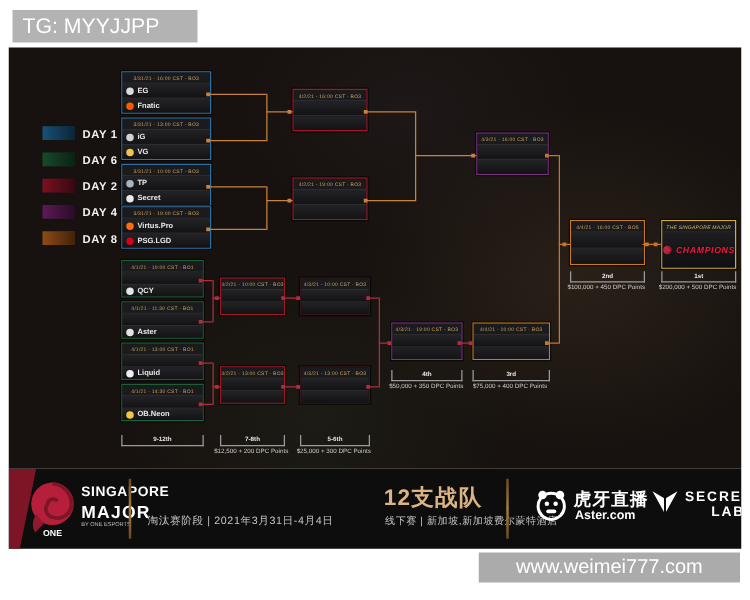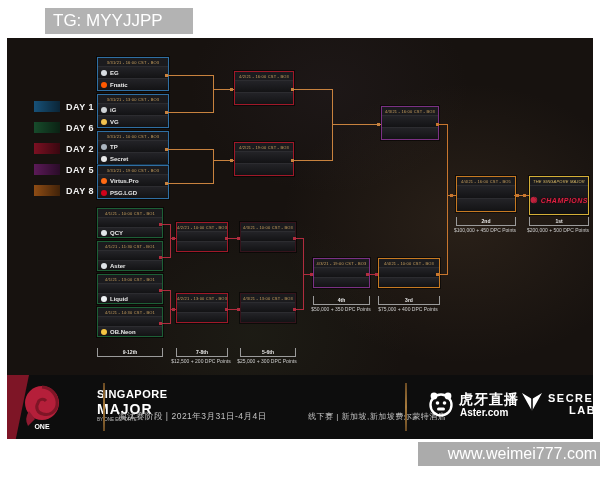--- a/index.html
+++ b/index.html
@@ -1,19 +1,19 @@
 <!DOCTYPE html>
 <html><head>
 <meta charset="utf-8">
 <style>
   html,body{margin:0;padding:0;background:#fff;}
   #canvas{position:relative;width:600px;height:480px;background:#fff;overflow:hidden;
           font-family:"Liberation Sans", sans-serif;}
   
-  .wm{position:absolute;background:#b3b3b3;color:#fff;margin-left:35px;}
+  .wm{position:absolute;background:#b3b3b3;color:#fff;}
   #tgbox{left:10px;top:8px;width:140px;height:26px;font-size:17px;line-height:26px;padding-left:8px;}
   #sitebox{left:383px;top:442px;width:209px;height:24px;font-size:16px;line-height:24px;text-align:center;background:#ababab;}
   
   #stage{position:absolute;left:7px;top:38px;width:586px;height:337px;
     background:
       radial-gradient(260px 200px at 78% 55%, rgba(115,88,60,.20), transparent 70%),
       radial-gradient(220px 170px at 42% 88%, rgba(70,95,60,.12), transparent 70%),
       radial-gradient(200px 150px at 55% 15%, rgba(85,70,95,.10), transparent 70%),
       #17120f;}
   
@@ -43,21 +43,21 @@
   .h,.v,.n{position:absolute;background:#c8823e;}
   .h{height:1px;} .v{width:1px;} .n{width:3px;height:3px;}
   .lb{background:#b02c3e;} .gl{background:#c8762e;}
   
   #footer{position:absolute;left:7px;top:375px;width:586px;height:64px;background:#0d0d0d;overflow:hidden;}
   #redslant{position:absolute;left:0;top:0;width:22px;height:64px;background:#7e1526;
             clip-path:polygon(0 0,100% 0,40% 100%,0 100%);}
   .fdivider{position:absolute;top:8px;width:2px;height:48px;background:linear-gradient(#6a4a22,#a87c3e,#6a4a22);}
   .ftitle{position:absolute;font-size:18px;font-weight:bold;color:#dcb483;letter-spacing:1px;white-space:nowrap;}
   .fsub{position:absolute;font-size:8.5px;color:#c4c4c4;letter-spacing:.5px;white-space:nowrap;}
-  .logotext{position:absolute;color:#fff;font-weight:bold;line-height:1;margin-left:32px;}
+  .logotext{position:absolute;color:#fff;font-weight:bold;line-height:1;}
   .sponsor{position:absolute;color:#fff;font-weight:bold;}
 </style>
 </head>
 <body>
 <div id="canvas">
 
 <div id="tgbox" class="wm">TG: MYYJJPP</div>
 <div id="sitebox" class="wm">www.weimei777.com</div>
 
 <div id="stage">
@@ -69,21 +69,21 @@
   <div class="lrow" style="top:84px">
         <span class="lswatch" style="background: rgb(23, 75, 43);"></span>
         <span class="llabel">DAY 6</span>
       </div>
   <div class="lrow" style="top:105px">
         <span class="lswatch" style="background: rgb(124, 16, 34);"></span>
         <span class="llabel">DAY 2</span>
       </div>
   <div class="lrow" style="top:126px">
         <span class="lswatch" style="background: rgb(92, 26, 88);"></span>
-        <span class="llabel">DAY 5</span>
+        <span class="llabel">DAY 4</span>
       </div>
   <div class="lrow" style="top:147px">
         <span class="lswatch" style="background: rgb(143, 76, 20);"></span>
         <span class="llabel">DAY 8</span>
       </div>
 </div>
 
 <div class="mbox" style="left:97px;top:57px;width:70px;--bc:#2f6fa3">
   <div class="mhead">3/31/21 - 16:00 CST - BO3</div>
   <div class="mrow">
@@ -313,20 +313,21 @@
     <circle cx="21" cy="22" r="17" fill="#b51f3a"></circle>
     <path d="M21 6 A16 16 0 0 1 36 24 A11 11 0 0 1 22 33 A7 7 0 0 1 17 22 A4.5 4.5 0 0 1 25 20" fill="none" stroke="#7e1526" stroke-width="3"></path>
     <path d="M8 30 Q3 38 7 45 L14 38 Z" fill="#8f1a30"></path>
     <text x="21" y="48" text-anchor="middle" font-size="7" font-weight="bold" fill="#fff" font-family="Liberation Sans, sans-serif">ONE</text>
   </svg>
   <div class="logotext" style="left:58px;top:14px;font-size:11px;letter-spacing:.5px">SINGAPORE</div>
   <div class="logotext" style="left:58px;top:27px;font-size:14px;letter-spacing:1px">MAJOR</div>
   <div class="logotext" style="left:58px;top:43px;font-size:4.5px;color:#bdbdbd;font-weight:normal">BY ONE ESPORTS</div>
   <div class="fdivider" style="left:96px"></div>
   <div class="fsub" style="left:111px;top:36px">淘汰赛阶段 | 2021年3月31日-4月4日</div>
+  <div class="ftitle" style="left:300px;top:11px">12支战队</div>
   <div class="fsub" style="left:301px;top:36px;font-size:8px">线下赛 | 新加坡,新加坡费尔蒙特酒店</div>
   <div class="fdivider" style="left:398px"></div>
   <svg style="position:absolute;left:420px;top:15px" width="28" height="28" viewBox="0 0 28 28">
     <circle cx="14" cy="15" r="10.5" fill="none" stroke="#fff" stroke-width="2.4"></circle>
     <circle cx="7" cy="6" r="3.4" fill="#fff"></circle>
         <circle cx="21" cy="6" r="3.4" fill="#fff"></circle>
     <circle cx="10.5" cy="13" r="1.8" fill="#fff"></circle>
         <circle cx="17.5" cy="13" r="1.8" fill="#fff"></circle>
     <rect x="10" y="17.5" width="8" height="3" rx="1.5" fill="#fff"></rect>
   </svg>

